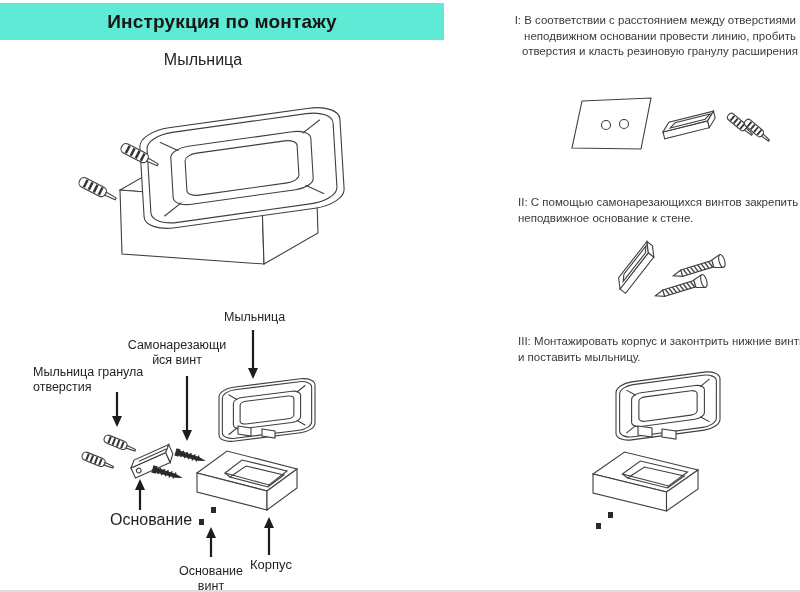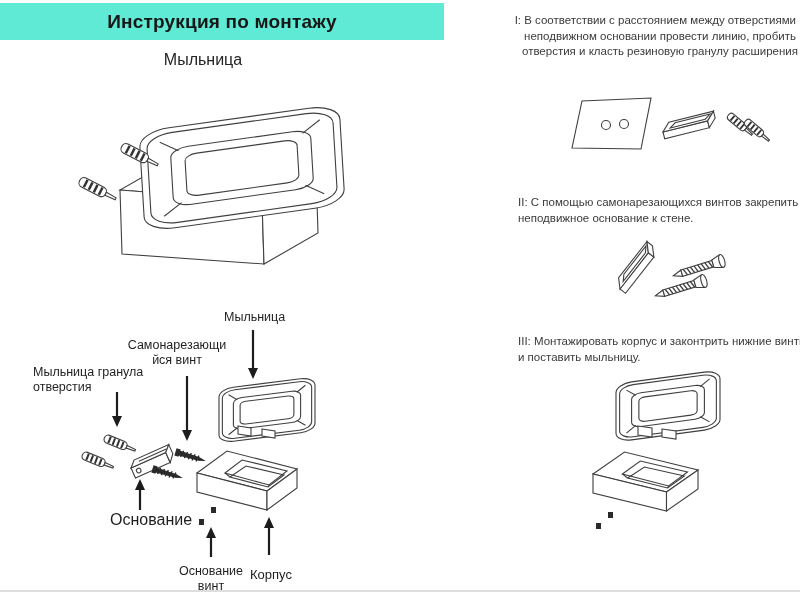--- a/index.html
+++ b/index.html
@@ -184,21 +184,21 @@
     <div>отверстия</div>
   </div>
 
   <div class="abs part-label" style="left:110px;top:512px;font-size:16px;">Основание</div>
 
   <div class="abs part-label centered" style="left:176px;top:564px;width:70px;">
     <div>Основание</div>
     <div>винт</div>
   </div>
 
-  <div class="abs part-label" style="left:250px;top:557px;font-size:13px;margin-top:10px;">Корпус</div>
+  <div class="abs part-label" style="left:250px;top:557px;font-size:13px;">Корпус</div>
 
   <div class="abs step-text centered" style="left:514px;top:13px;width:292px;">
     <div>I: В соответствии с расстоянием между отверстиями в</div>
     <div>неподвижном основании провести линию, пробить</div>
     <div>отверстия и класть резиновую гранулу расширения</div>
   </div>
 
   <div class="abs step-text" style="left:518px;top:195px;width:290px;">
     <div>II: С помощью самонарезающихся винтов закрепить</div>
     <div>неподвижное основание к стене.</div>

